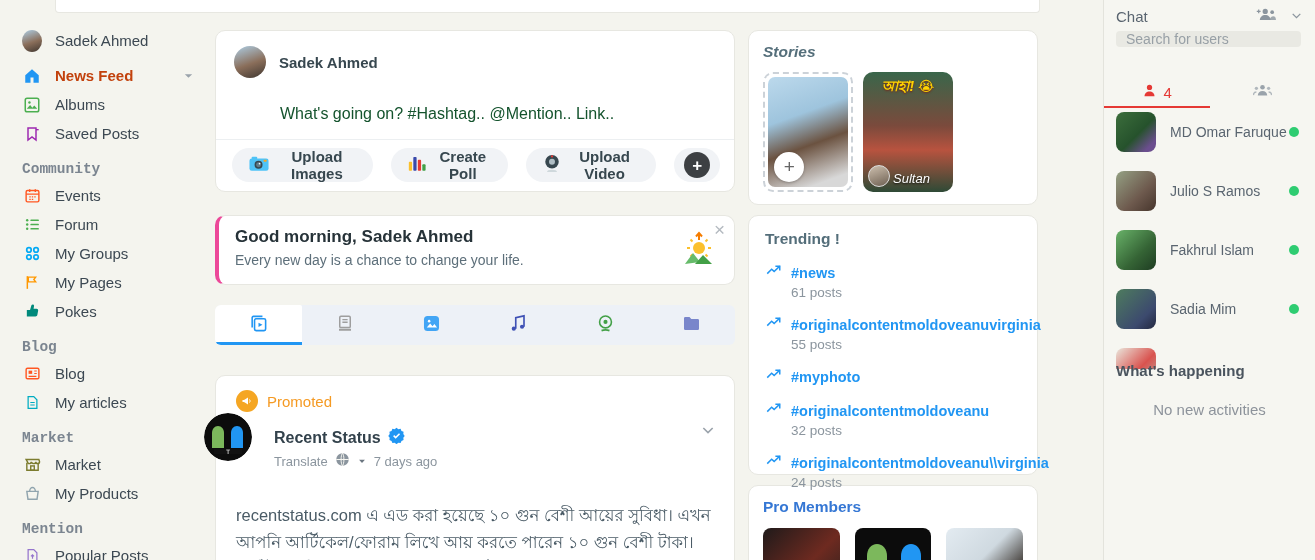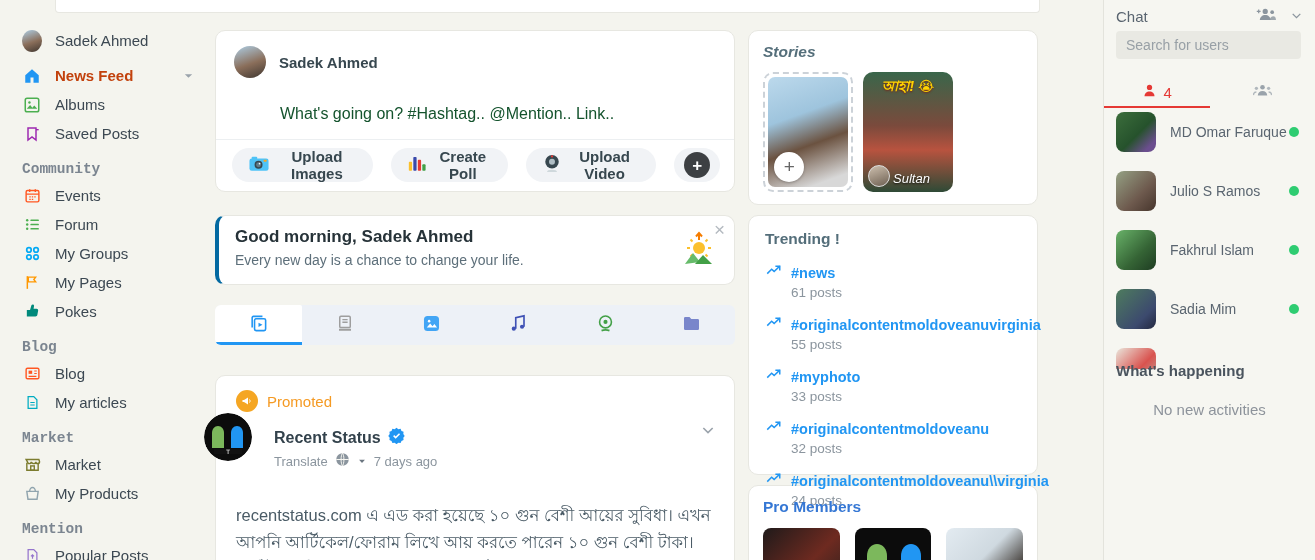--- a/index.html
+++ b/index.html
@@ -34,21 +34,21 @@
   .c-name { font-weight:bold; font-size:15px; color:#37474f; }
   .c-placeholder { margin:27px 0 0 46px; color:#14532d; font-size:16px; cursor:text; }
   .c-divider { position:absolute; left:0; right:0; bottom:51px; border-top:1px solid #eceff1; }
   .c-buttons { position:absolute; bottom:9px; left:16px; right:14px; display:flex; gap:18px;justify-content:center; }
   .pill { display:flex; align-items:center; gap:9px; background:#f1f3f6; border-radius:18px;
           height:34px; padding:0 17px; font-size:15px; font-weight:bold; color:#37474f; cursor:pointer; border:none; }
   .pill-plus { margin-left:auto; width:58px; justify-content:center; padding:0; }
   .plus-circle { width:26px; height:26px; border-radius:50%; background:#3d4043; color:#fff;
                  display:flex; align-items:center; justify-content:center; font-size:17px; font-weight:bold; line-height:1; }
 
-  .greeting { margin-top:23px; height:70px; border-left:4px solid #0369a1; padding:11px 16px; position:relative; }
+  .greeting { margin-top:23px; height:70px; border-left:4px solid #ec4899; padding:11px 16px; position:relative; }
   .g-title { font-size:17px; font-weight:bold; color:#263238; }
   .g-sub { font-size:14px; color:#5d6f7a; margin-top:5px; }
   .g-close { position:absolute; right:9px; top:3px; color:#b4bac0; font-size:19px; cursor:pointer; }
   .g-sun { position:absolute; right:14px; bottom:8px; }
 
   .tabs { margin-top:20px; height:40px; background:#edf1f7; border-radius:6px; display:flex; overflow:hidden; }
   .tab { flex:1; display:flex; align-items:center; justify-content:center; cursor:pointer; }
   .tab.active { background:#fff; box-shadow:inset 0 -3px 0 #2196f3; border-radius:2px 2px 0 0; }
 
   .promoted { margin-top:30px; min-height:225px; padding:14px 20px; position:relative; }
@@ -94,21 +94,21 @@
   .pm1 { background:linear-gradient(135deg,#1f1a1a 0%,#6e2a20 55%,#27201e 100%); }
   .pm2 { overflow:hidden; }
   .pm3 { background:linear-gradient(135deg,#e3ebf1 0%,#cfd9e0 45%,#332c26 80%); }
 
   
   .chat { position:absolute; left:1103px; top:0; width:212px; height:560px;
           background:#f6f6f1; border-left:1px solid #e3e3dc; }
   .chat-head { position:absolute; top:7px; left:12px; right:12px; display:flex; align-items:center; }
   .chat-title { font-size:15px; color:#5a6570; }
   .chat-head-icons { margin-left:auto; display:flex; align-items:center; gap:14px; color:#8b959e; }
-  .chat-search { position:absolute; top:31px; left:12px; right:14px; height:28px; background:#e9e9e3;
+  .chat-search { position:absolute; top:31px; left:12px; right:14px; height:16px; background:#e9e9e3;
                  border:none; border-radius:4px; padding:0 10px; font-size:14px; color:#444;
                  font-family:"Liberation Sans","DejaVu Sans",sans-serif; }
   .chat-search::placeholder { color:#98a0a6; }
   .chat-tabs { position:absolute; top:76px; left:0; right:0; height:32px; display:flex; }
   .ctab { flex:1; display:flex; align-items:center; justify-content:center; gap:7px; cursor:pointer; }
   .ctab.active { box-shadow:inset 0 -2px 0 #e53935; }
   .ctab-count { color:#e53935; font-size:15px; }
   .chat-users { position:absolute; top:112px; left:12px; right:14px; height:257px; overflow:hidden; }
   .cu { display:flex; align-items:center; margin-bottom:19px; position:relative; height:40px; cursor:pointer; }
   .cu-av { width:40px; height:40px; border-radius:8px; margin-right:14px; flex:none; }
@@ -497,21 +497,20 @@
       </div>
 
       <div class="t-item">
         <div class="t-row">
           <span><svg width="17" height="15" viewBox="0 0 24 24" fill="none" stroke="#2196f3" stroke-width="2.4">
                 <path d="M2 17l7-7 4 3.5 9-8.5"></path>
                 <path d="M15 5h7v7"></path>
               </svg></span>
           <span class="t-tag">#myphoto</span>
         </div>
-        <div class="t-posts">33 posts</div>
       </div>
 
       <div class="t-item">
         <div class="t-row">
           <span><svg width="17" height="15" viewBox="0 0 24 24" fill="none" stroke="#2196f3" stroke-width="2.4">
                 <path d="M2 17l7-7 4 3.5 9-8.5"></path>
                 <path d="M15 5h7v7"></path>
               </svg></span>
           <span class="t-tag">#originalcontentmoldoveanu</span>
         </div>

